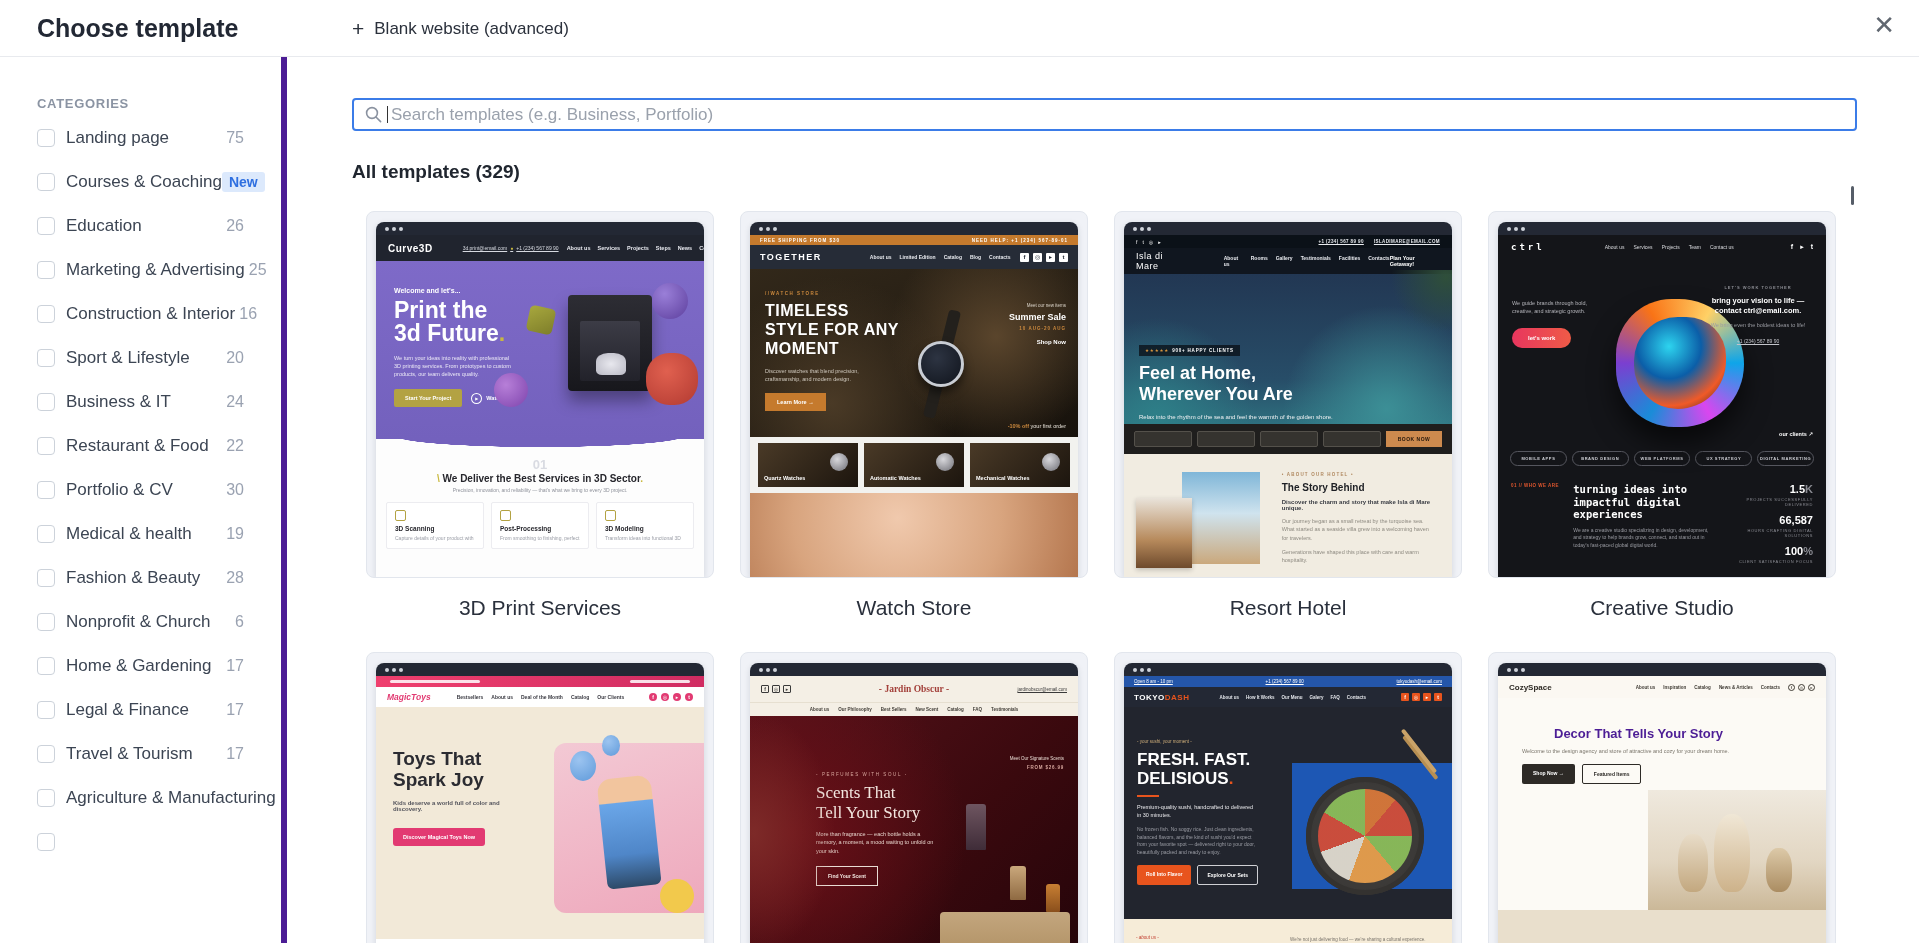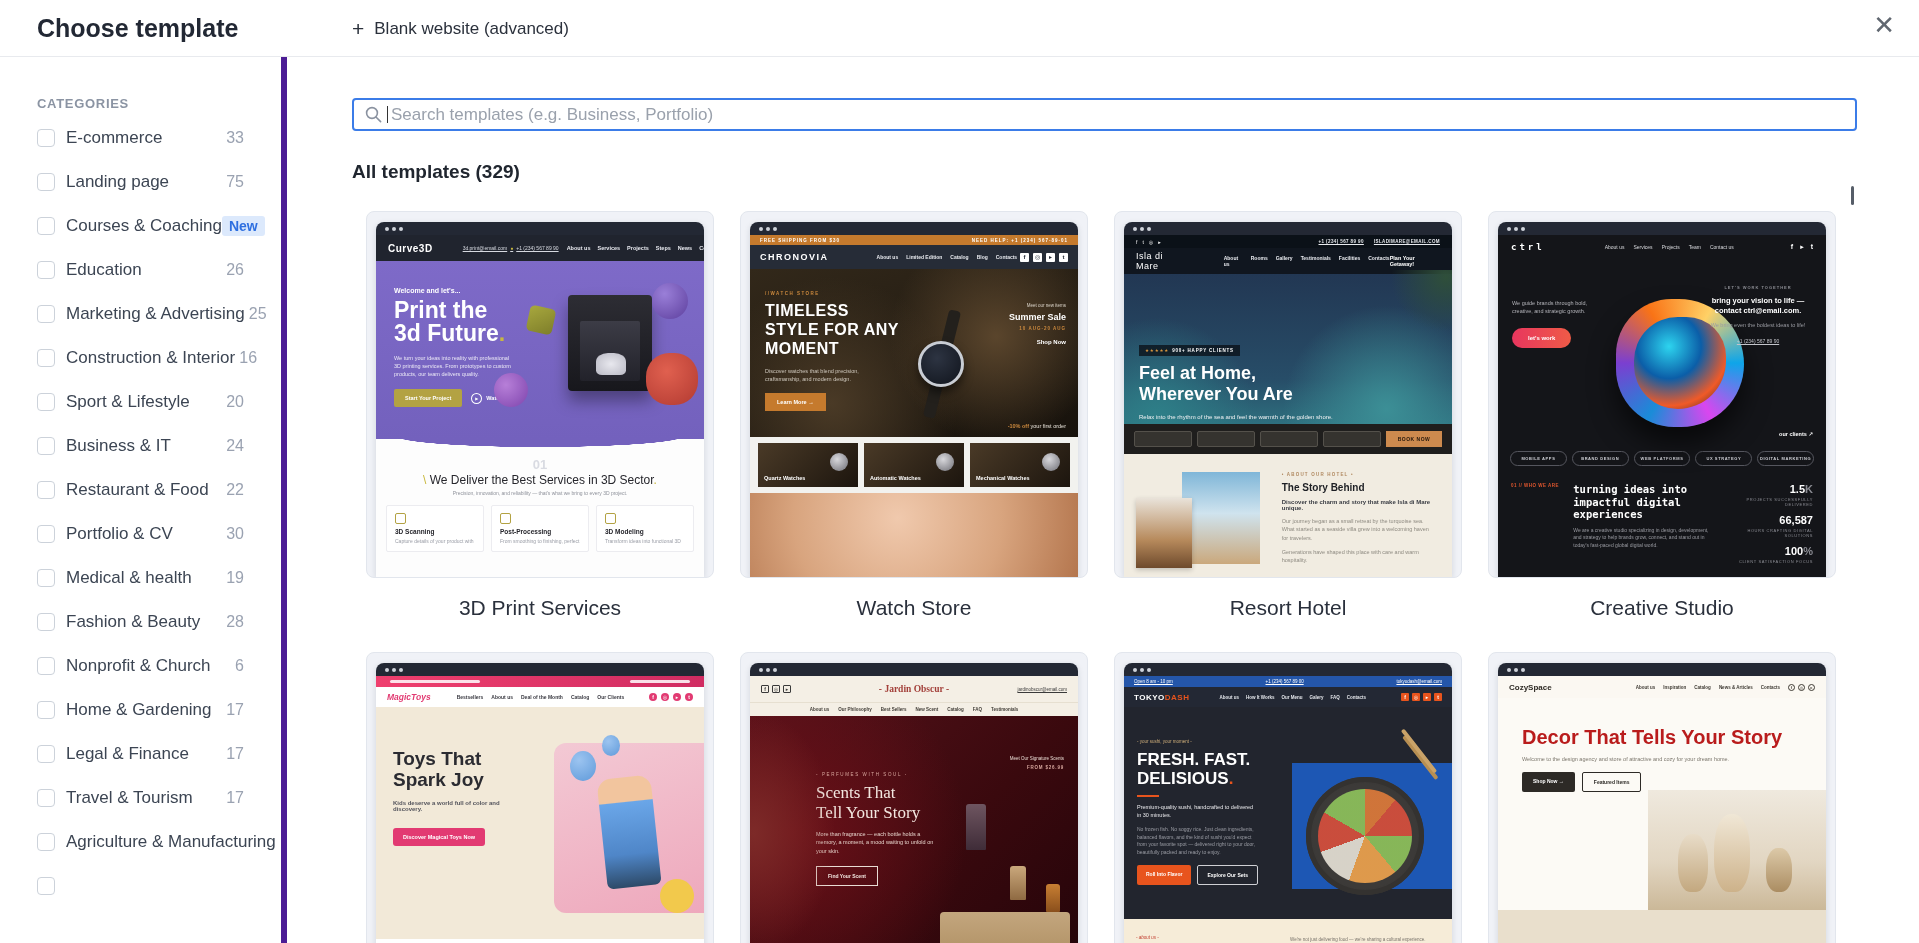--- a/index.html
+++ b/index.html
@@ -68,21 +68,21 @@
   .t1-printer{position:absolute;right:52px;top:34px;width:84px;height:96px;background:linear-gradient(180deg,#2d2d34,#17171c);border-radius:4px;box-shadow:0 10px 16px rgba(0,0,0,.35);}
   .t1-printer::after{content:"";position:absolute;inset:26px 12px 10px;background:linear-gradient(180deg,#3c3c46,#22222a);border-radius:2px;}
   .t1-wolf{position:absolute;right:78px;top:92px;width:30px;height:22px;background:radial-gradient(#e8e8ee,#b9b9c4);border-radius:40% 40% 20% 20%;z-index:2;}
   .t1-blob1{position:absolute;right:16px;top:22px;width:36px;height:36px;border-radius:50%;background:radial-gradient(circle at 35% 30%,#9a7fd8,#5d3f9e);}
   .t1-blob2{position:absolute;right:6px;top:92px;width:52px;height:52px;border-radius:45%;background:radial-gradient(circle at 40% 35%,#e0604f,#b23a31);}
   .t1-blob3{position:absolute;right:150px;top:46px;width:26px;height:26px;background:linear-gradient(145deg,#a8a83e,#7e7e2a);border-radius:5px;transform:rotate(12deg);}
   .t1-blob4{position:absolute;left:118px;top:112px;width:34px;height:34px;border-radius:50%;background:radial-gradient(circle at 35% 35%,#b77fd8,#7e44ad);}
   .t1-curve{height:16px;background:radial-gradient(ellipse 75% 120% at 50% -20%,#7361bd 58%,#fdfdfd 59%);}
   .t1-sec{background:#fdfdfd;text-align:center;padding-top:2px;height:122px;}
   .t1-num{color:#d9dbe2;font-size:13px;font-weight:800;}
-  .t1-h3{font-size:12px;font-weight:400;color:#26262c;margin-top:1px;}
+  .t1-h3{font-size:10px;font-weight:700;color:#26262c;margin-top:1px;}
   .t1-h3 i{color:#c9b93f;font-style:normal;}
   .t1-sub{color:#8f929b;font-size:5px;margin-top:3px;}
   .t1-feats{display:flex;justify-content:center;gap:7px;margin-top:9px;}
   .t1-feat{width:98px;background:#fff;border:1px solid #ececf0;border-radius:2px;text-align:left;padding:7px 8px;}
   .t1-fi{width:11px;height:11px;border:1px solid #b3a243;border-radius:2px;margin-bottom:4px;}
   .t1-ft{font-size:6.5px;font-weight:800;color:#26262c;}
   .t1-fp{font-size:5px;color:#9a9da6;margin-top:3px;}
 
   
   .t2-top{height:10px;background:#c57a2d;display:flex;justify-content:space-between;align-items:center;padding:0 10px;}
@@ -266,21 +266,21 @@
   .t7-ap{color:#77726a;font-size:4.5px;line-height:1.55;width:150px;margin-left:auto;padding-top:2px;}
 
   
   .t8-nav{height:22px;background:#fbf8f2;display:flex;align-items:center;padding:0 11px;}
   .t8-logo{color:#2e2a24;font-size:8px;font-weight:800;}
   .t8-links{margin-left:auto;display:flex;gap:8px;align-items:center;}
   .t8-links span{color:#3e3a33;font-size:4.5px;font-weight:700;}
   .t8-socials{display:flex;gap:3px;margin-left:8px;}
   .t8-socials b{width:7px;height:7px;border:1px solid #3e3a33;border-radius:50%;color:#3e3a33;font-size:4px;line-height:6px;text-align:center;}
   .t8-hero{height:212px;background:#fcfaf5;position:relative;padding:28px 0 0 24px;}
-  .t8-h{color:#b91c1c;font-size:20px;font-weight:700;}
+  .t8-h{color:#4c1d95;font-size:13px;font-weight:700;margin-left:32px;}
   .t8-p{color:#7b766c;font-size:5.5px;margin-top:7px;width:220px;}
   .t8-btns{display:flex;gap:7px;margin-top:10px;}
   .t8-cta{background:#2d2a26;color:#fff;font-size:5px;font-weight:700;padding:6px 11px;border-radius:2px;}
   .t8-cta2{border:1px solid #2d2a26;color:#2d2a26;font-size:5px;font-weight:700;padding:6px 11px;border-radius:2px;}
   .t8-photo{position:absolute;right:0;bottom:0;left:150px;top:92px;background:linear-gradient(180deg,#efe9de 0%,#e2d6c2 60%,#cbb898 100%);}
   .t8-v1,.t8-v2,.t8-v3{position:absolute;bottom:18px;background:linear-gradient(180deg,#e8dcc8,#c3a87f);border-radius:45% 45% 40% 40%;}
   .t8-v1{right:118px;width:30px;height:58px;}
   .t8-v2{right:76px;width:36px;height:78px;background:linear-gradient(180deg,#f0e7d6,#cdb28a);}
   .t8-v3{right:34px;width:26px;height:44px;background:linear-gradient(180deg,#dcc9a8,#ab8d62);}
   .t8-strip{height:96px;background:#e9dfcc;}
@@ -296,27 +296,20 @@
   </button>
   <button class="close-btn">✕</button>
 </header>
 
 <div class="layout">
 
   <aside class="sidebar">
     <div class="cat-heading">CATEGORIES</div>
     <div class="cat-list">
 
-        <div class="cat-item">
-          <span class="cb"></span>
-          <span class="cat-text">E-commerce</span>
-          <span class="cat-spacer"></span>
-
-          <span class="cat-count">33</span>
-        </div>
 
         <div class="cat-item">
           <span class="cb"></span>
           <span class="cat-text">Landing page</span>
           <span class="cat-spacer"></span>
 
           <span class="cat-count">75</span>
         </div>
 
         <div class="cat-item">
@@ -534,21 +527,21 @@
                 <b></b>
                 <b></b>
                 <b></b>
               </div>
             <div class="site t2">
               <div class="t2-top">
                 <span>FREE SHIPPING FROM $30</span>
                 <span>NEED HELP: +1 (234) 567-89-01</span>
               </div>
               <div class="t2-nav">
-                <span class="t2-logo">CHRONOVIA</span>
+                <span class="t2-logo">TOGETHER</span>
                 <span class="t2-links">
                     <span>About us</span>
                     <span>Limited Edition</span>
                     <span>Catalog</span>
                     <span>Blog</span>
                     <span>Contacts</span>
                   </span>
                 <span class="t2-socials">
                     <b>f</b>
                     <b>◎</b>

